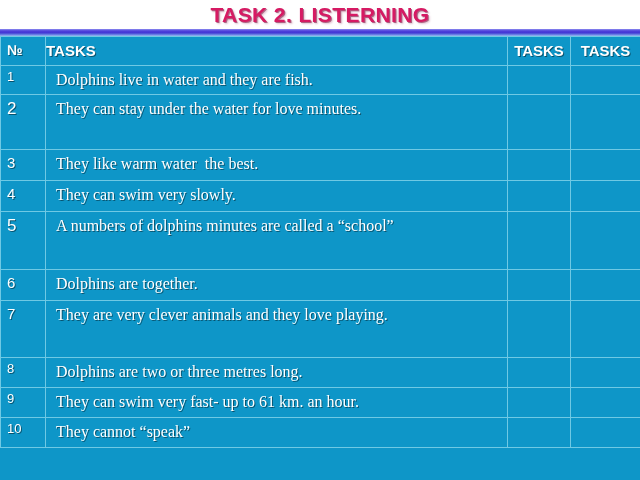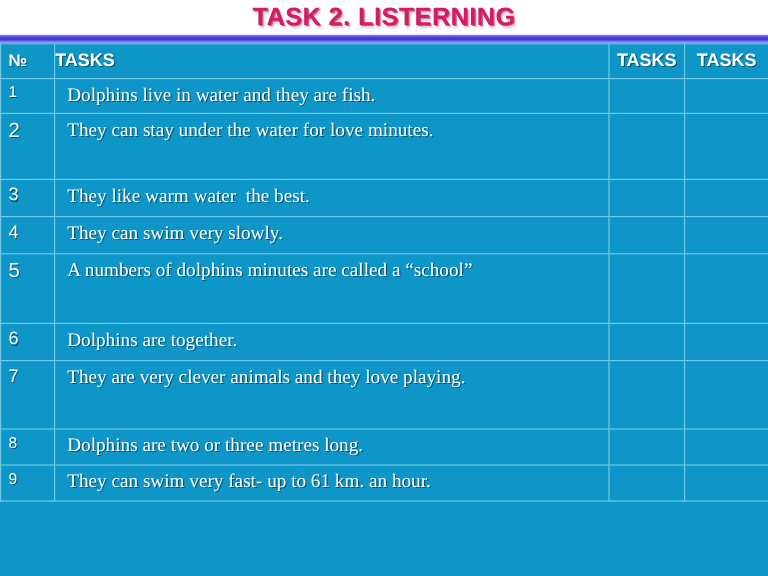--- a/index.html
+++ b/index.html
@@ -302,17 +302,31 @@
           <td>
             <span class="cell-task">They can swim very fast- up to 61 km. an hour.</span>
           </td>
           <td>
             <span class="cell-mark"></span>
           </td>
           <td>
             <span class="cell-mark"></span>
           </td>
         </tr>
+        <tr class="r-10">
+          <td>
+            <span class="cell-num sz-s">10</span>
+          </td>
+          <td>
+            <span class="cell-task">They cannot “speak”</span>
+          </td>
+          <td>
+            <span class="cell-mark"></span>
+          </td>
+          <td>
+            <span class="cell-mark"></span>
+          </td>
+        </tr>
       </tbody>
     </table>
   </div>
 
 </div>
 
 </body></html>

